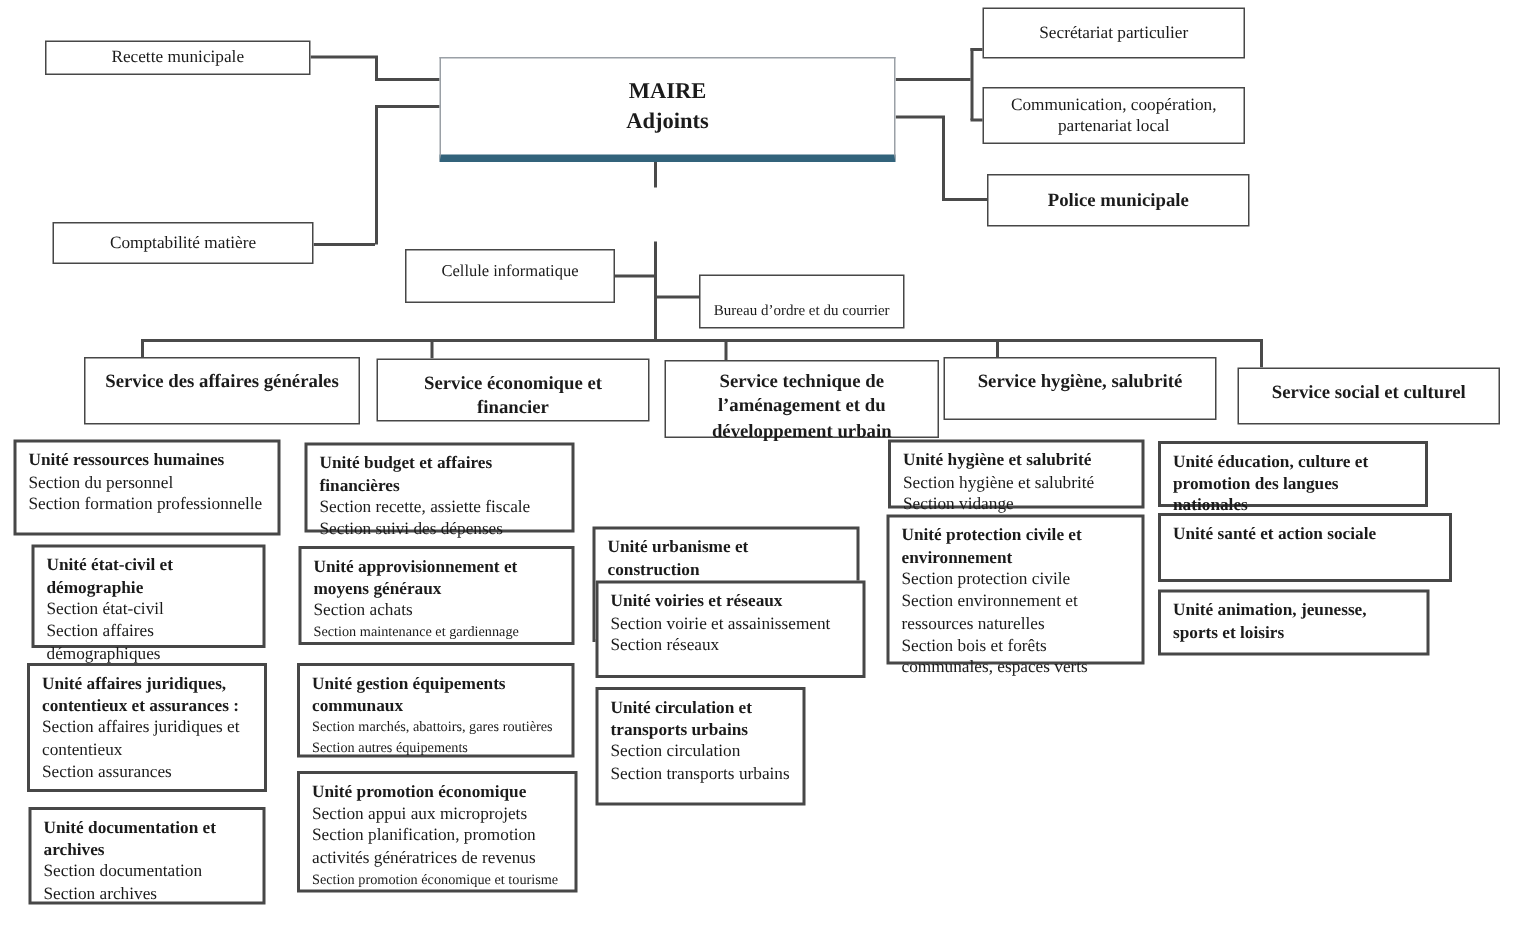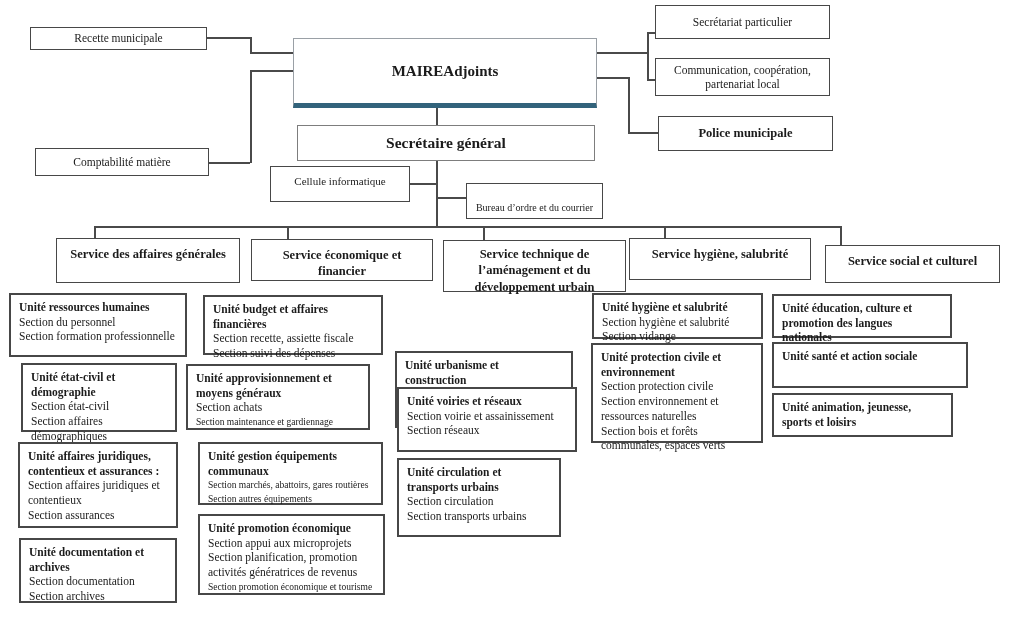--- a/index.html
+++ b/index.html
@@ -12,21 +12,21 @@
   #canvas{position:relative; width:1024px; height:633px; background:var(--bg); overflow:hidden;}
 
   .obox{position:absolute; background:#fff; border:1.5px solid var(--border);
         display:flex; align-items:center; justify-content:center; text-align:center;}
   .obox.topalign{align-items:flex-start;}
   .lbl{font-size:11.5px; line-height:1.25; padding:2px 6px;}
   .bold{font-weight:bold;}
 
   
   .maire{border:1.5px solid var(--lightborder); border-bottom:5px solid var(--accent);
-         flex-direction:row; font-weight:bold; font-size:15px; line-height:1.35;}
+         flex-direction:column; font-weight:bold; font-size:15px; line-height:1.35;}
 
   
   .sg{border:1.5px solid #7d7d7d; font-weight:bold; font-size:15.5px;}
 
   
   .service{position:absolute; background:#fff; border:1.5px solid var(--border);
            text-align:center; font-weight:bold; font-size:12.5px; line-height:1.3;
            padding:7px 10px 0 10px;margin-left:48px;}
 
   
@@ -89,23 +89,20 @@
   </div>
 
   <div class="obox" style="left:655px;top:58px;width:175px;height:38px;">
     <span class="lbl">Communication, coopération, partenariat local</span>
   </div>
 
   <div class="obox" style="left:658px;top:116px;width:175px;height:35px;">
     <span class="lbl bold" style="font-size:12.5px;">Police municipale</span>
   </div>
 
-  <div class="obox sg" style="left:297px;top:125px;width:298px;height:36px;">
-    <span>Secrétaire général</span>
-  </div>
 
   <div class="obox topalign" style="left:270px;top:166px;width:140px;height:36px;padding-top:6px;">
     <span class="lbl" style="font-size:11px;">Cellule informatique</span>
   </div>
 
   <div class="obox topalign" style="left:466px;top:183px;width:137px;height:36px;padding-top:16px;">
     <span class="lbl" style="font-size:10px;">Bureau d’ordre et du courrier</span>
   </div>
 
   <div class="service" style="left:8px;top:238px;width:184px;height:45px;">Service des affaires générales</div>
@@ -133,21 +130,21 @@
       <div class="unit-title">Unité documentation et archives</div>
       <div class="unit-section">Section documentation</div>
       <div class="unit-section">Section archives</div>
     </div>
 
   <div class="unit" style="left:203px;top:295px;width:180px;height:60px;">
       <div class="unit-title">Unité budget et affaires financières</div>
       <div class="unit-section">Section recette, assiette fiscale</div>
       <div class="unit-section">Section suivi des dépenses</div>
     </div>
-  <div class="unit" style="left:186px;top:364px;width:184px;height:66px;">
+  <div class="unit" style="left:199px;top:364px;width:184px;height:66px;">
       <div class="unit-title">Unité approvisionnement et moyens généraux</div>
       <div class="unit-section">Section achats</div>
       <div class="unit-section small">Section maintenance et gardiennage</div>
     </div>
   <div class="unit" style="left:198px;top:442px;width:185px;height:63px;">
       <div class="unit-title">Unité gestion équipements communaux</div>
       <div class="unit-section small">Section marchés, abattoirs, gares routières</div>
       <div class="unit-section small">Section autres équipements</div>
     </div>
   <div class="unit" style="left:198px;top:514px;width:187px;height:81px;">
@@ -160,21 +157,21 @@
   <div class="unit" style="left:395px;top:303px;width:178px;height:77px;margin-top:48px;">
       <div class="unit-title">Unité urbanisme et construction</div>
       <div class="unit-section">Section construction, permis</div>
       <div class="unit-section">Section affaires salubrité, cadastre</div>
     </div>
   <div class="unit" style="left:397px;top:387px;width:180px;height:65px;">
       <div class="unit-title">Unité voiries et réseaux</div>
       <div class="unit-section">Section voirie et assainissement</div>
       <div class="unit-section">Section réseaux</div>
     </div>
-  <div class="unit" style="left:397px;top:458px;width:164px;height:79px;">
+  <div class="unit" style="left:397px;top:458px;width:140px;height:79px;">
       <div class="unit-title">Unité circulation et transports urbains</div>
       <div class="unit-section">Section circulation</div>
       <div class="unit-section">Section transports urbains</div>
     </div>
 
   <div class="unit" style="left:592px;top:293px;width:171px;height:46px;">
       <div class="unit-title">Unité hygiène et salubrité</div>
       <div class="unit-section">Section hygiène et salubrité</div>
       <div class="unit-section">Section vidange</div>
     </div>

